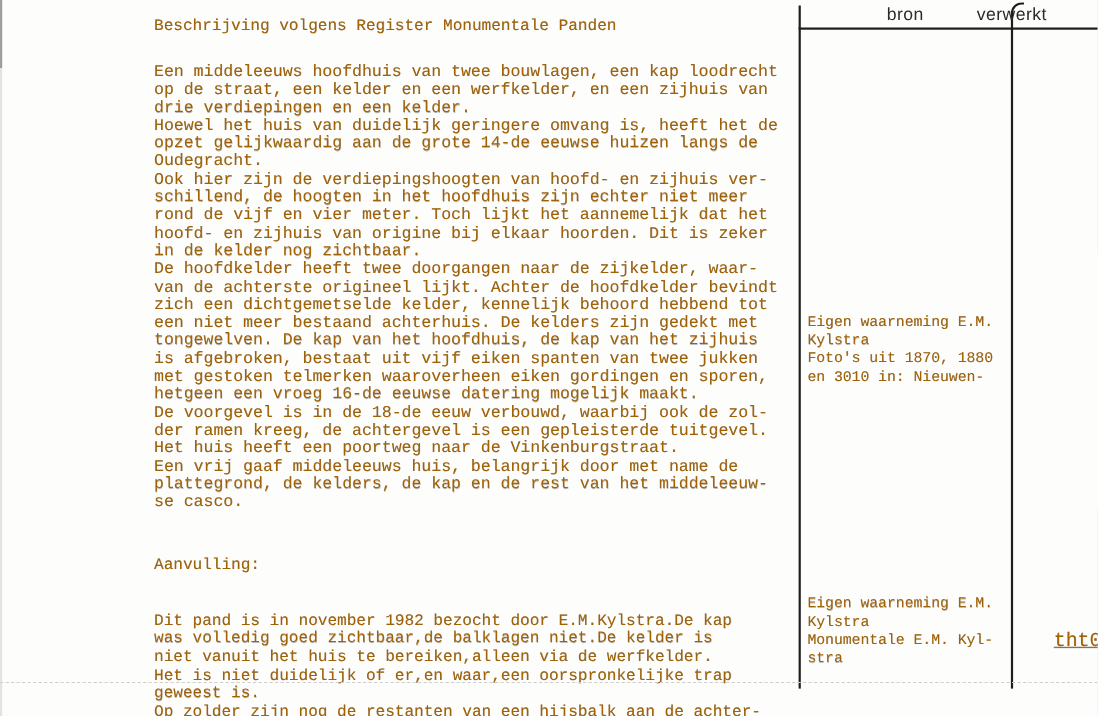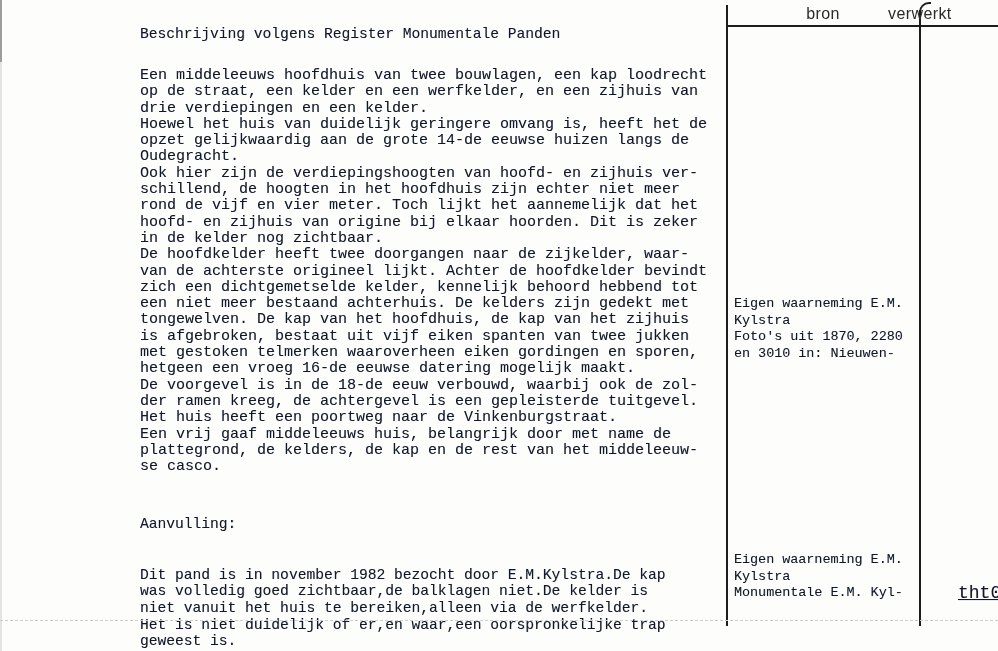--- a/index.html
+++ b/index.html
@@ -8,23 +8,22 @@
     width:998px;height:651px;
     background:#fdfdfc;
     overflow:hidden;
     font-family:"Liberation Mono","DejaVu Sans Mono",monospace;
     color:#242424;
   }
   
   .typed{
     position:absolute;
     white-space:pre;
-    color:#0f172a;
+    color:#a16207;
     text-shadow:0.3px 0.3px 0 rgba(40,40,40,0.30);
-    margin-top:10px;
   }
   .title-block{left:140px;top:16px;font-size:14.6px;line-height:16.4px;}
   .body-block{left:140px;top:58px;font-size:15px;line-height:16.3px;}
   .aanvulling-block{left:140px;top:473px;font-size:14.6px;line-height:16.7px;}
   .aanvulling-heading{font-weight:normal;}
   .bron-block-1{left:734px;top:286px;font-size:13.4px;line-height:16.7px;}
   .bron-block-2{left:734px;top:542px;font-size:13.4px;line-height:16.7px;}
   .verwerkt-value{left:958px;top:575px;font-size:18px;line-height:16.7px;text-decoration:underline;}
   .tline{white-space:pre;}
   
@@ -72,18 +71,18 @@
   <div class="rule vline-divider"></div>
   <div class="divider-hook"></div>
   <div class="rule hline-header"></div>
   <div class="vline-right-top"></div>
   <div class="vline-right-faint"></div>
   <div class="bottom-speckle"></div>
 
   <div class="form-label bron-label">bron</div>
   <div class="form-label verwerkt-label">verwerkt</div>
 
-  <div class="typed bron-block-1"><div class="tline">Eigen waarneming E.M.</div><div class="tline">Kylstra</div><div class="tline">Foto's uit 1870, 2280</div><div class="tline">en 3010 in: Nieuwen-</div></div>
-  <div class="typed bron-block-2"><div class="tline">Eigen waarneming E.M.</div><div class="tline">Kylstra</div><div class="tline">Monumentale E.M. Kyl-</div></div>
+  <div class="typed bron-block-1"><div class="tline">Eigen waarneming E.M.</div><div class="tline">Kylstra</div><div class="tline">Foto's uit 1870, 1880</div><div class="tline">en 3010 in: Nieuwen-</div></div>
+  <div class="typed bron-block-2"><div class="tline">Eigen waarneming E.M.</div><div class="tline">Kylstra</div><div class="tline">Monumentale E.M. Kyl-</div><div class="tline">stra</div></div>
 
   <div class="typed verwerkt-value">tht0183</div>
 
 </div>
 
 </body></html>

